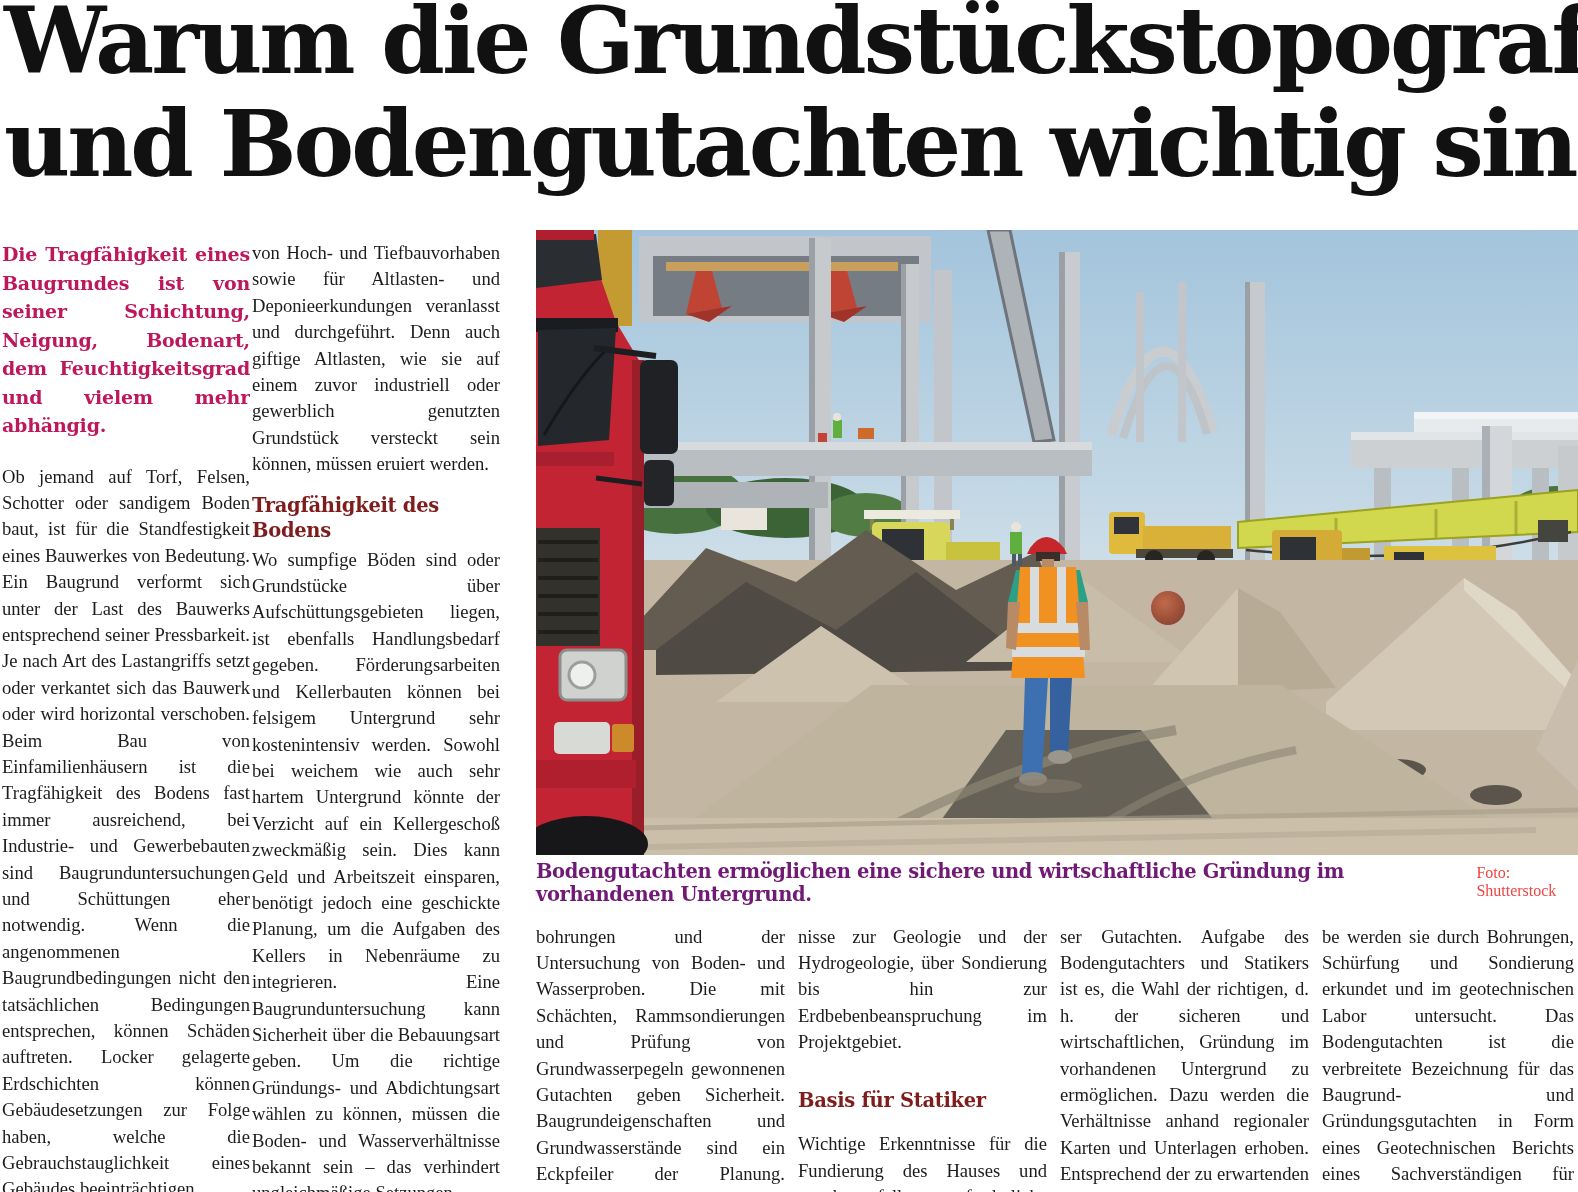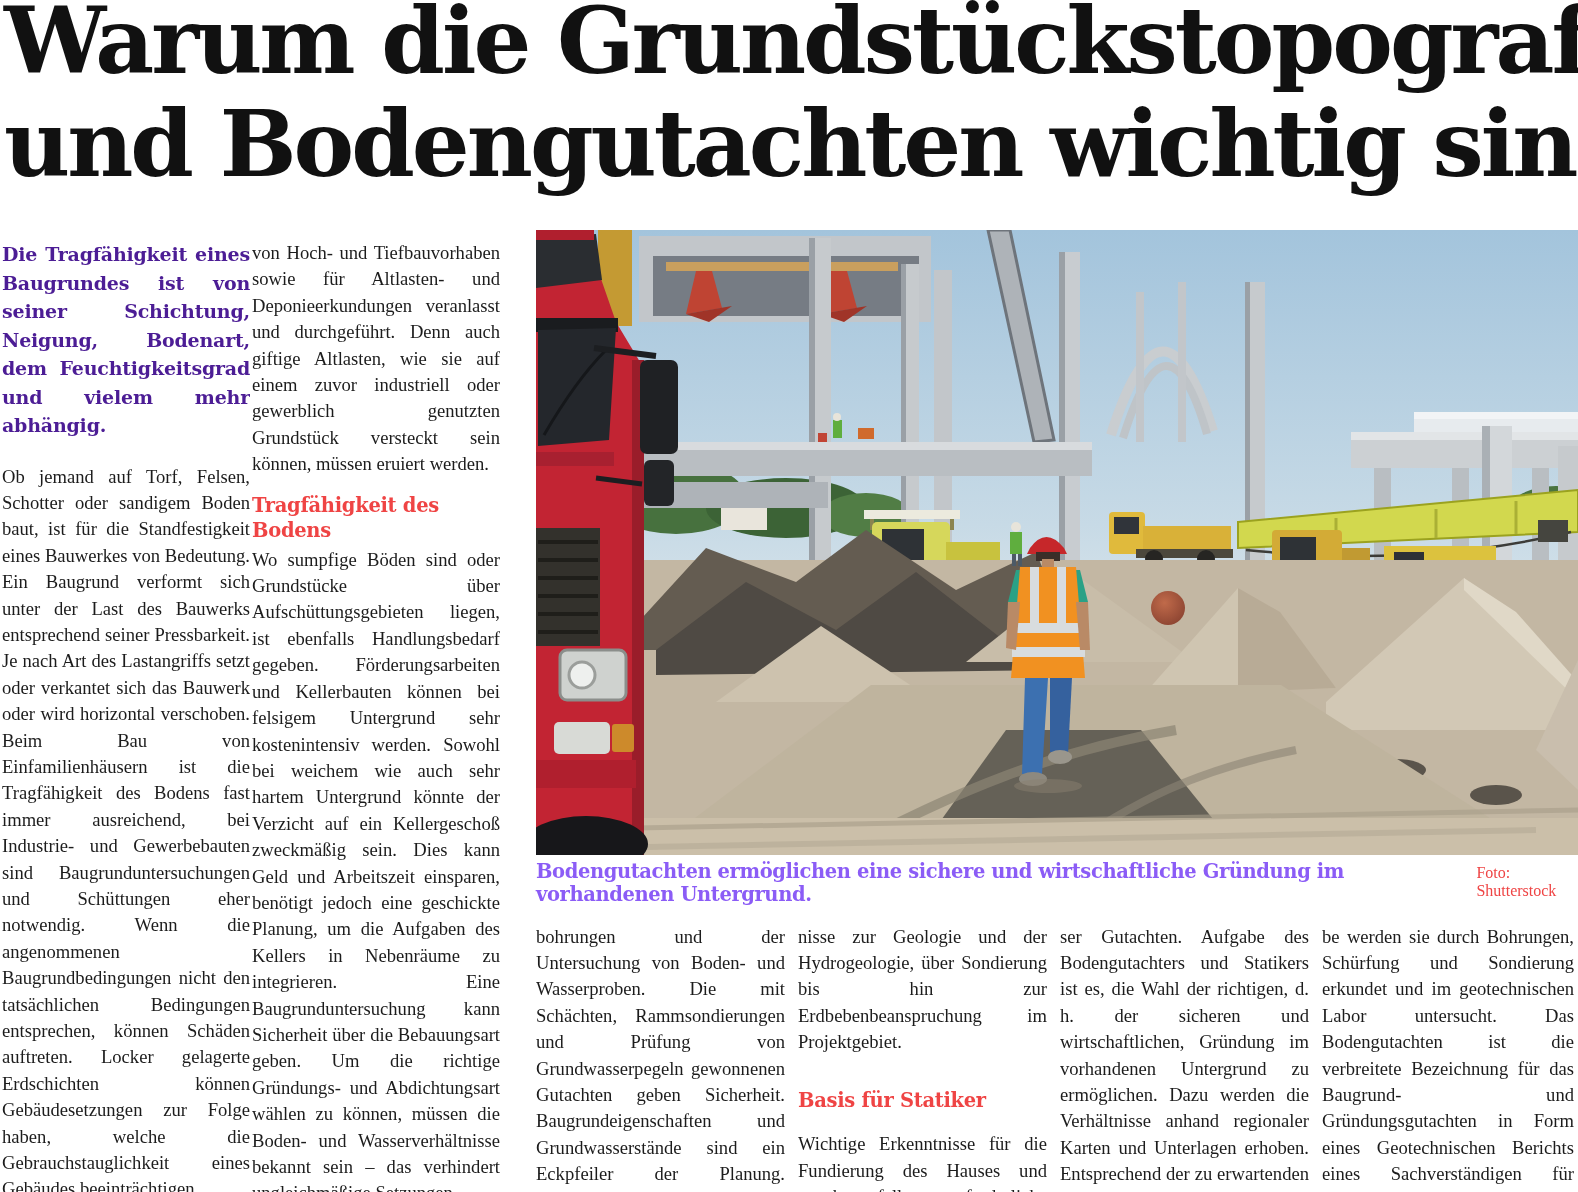--- a/index.html
+++ b/index.html
@@ -8,38 +8,38 @@
   
   .headline{position:absolute;left:4px;top:-10px;width:1574px;
     font-family:"DejaVu Serif",serif;font-weight:bold;color:#111;
     font-size:91px;line-height:103px;letter-spacing:-3px;white-space:nowrap;}
   
   .col{position:absolute;top:240px;height:952px;overflow:hidden;
     font-size:18.6px;line-height:26.4px;text-align:justify;hyphens:auto;-webkit-hyphens:auto;}
   .col p{margin:0 0 0 0;}
   .col p + p{margin-top:24px;}
   .lead{font-family:"DejaVu Serif",serif;font-weight:bold;font-size:19px;line-height:28.5px;
-    letter-spacing:-0.2px;color:#4c1d95;}
+    letter-spacing:-0.2px;color:#be185d;}
   .subhead{font-family:"DejaVu Serif",serif;font-weight:bold;font-size:19.5px;line-height:25px;
-    color:#ef4444;margin:15px 0 4px 0;white-space:pre-line;text-align:left;letter-spacing:-0.3px;}
+    color:#7f1d1d;margin:15px 0 4px 0;white-space:pre-line;text-align:left;letter-spacing:-0.3px;}
   .c1{left:2px;width:248px;}
   .c2{left:252px;width:248px;}
   .bcol{position:absolute;top:905px;height:287px;overflow:hidden;
     font-size:18.6px;line-height:26.4px;text-align:justify;hyphens:auto;-webkit-hyphens:auto;}
   .b1{left:536px;width:249px;}
   .b2{left:798px;width:249px;}
   .b3{left:1060px;width:249px;}
   .b4{left:1322px;width:252px;}
   .bcol .subhead{margin:32px 0 4px 0;}
   
   .photo{position:absolute;left:536px;top:230px;width:1042px;height:625px;overflow:hidden;background:#bcd0e0;}
   .photo svg{display:block;width:100%;height:100%;}
   .caption-row{position:absolute;left:536px;top:860px;width:1042px;display:flex;
     justify-content:space-between;align-items:baseline;}
-  .caption{font-family:"DejaVu Serif",serif;font-weight:bold;font-size:19.5px;letter-spacing:-0.4px;color:#8b5cf6;}
+  .caption{font-family:"DejaVu Serif",serif;font-weight:bold;font-size:19.5px;letter-spacing:-0.4px;color:#701a75;}
   .credit{font-family:"Liberation Serif",serif;font-size:16px;color:#ef4444;}
 </style>
 </head>
 <body>
 
 <div class="page">
 
   <div class="headline">
     <div>Warum die Grundstückstopografie</div>
     <div>und Bodengutachten wichtig sind</div>

